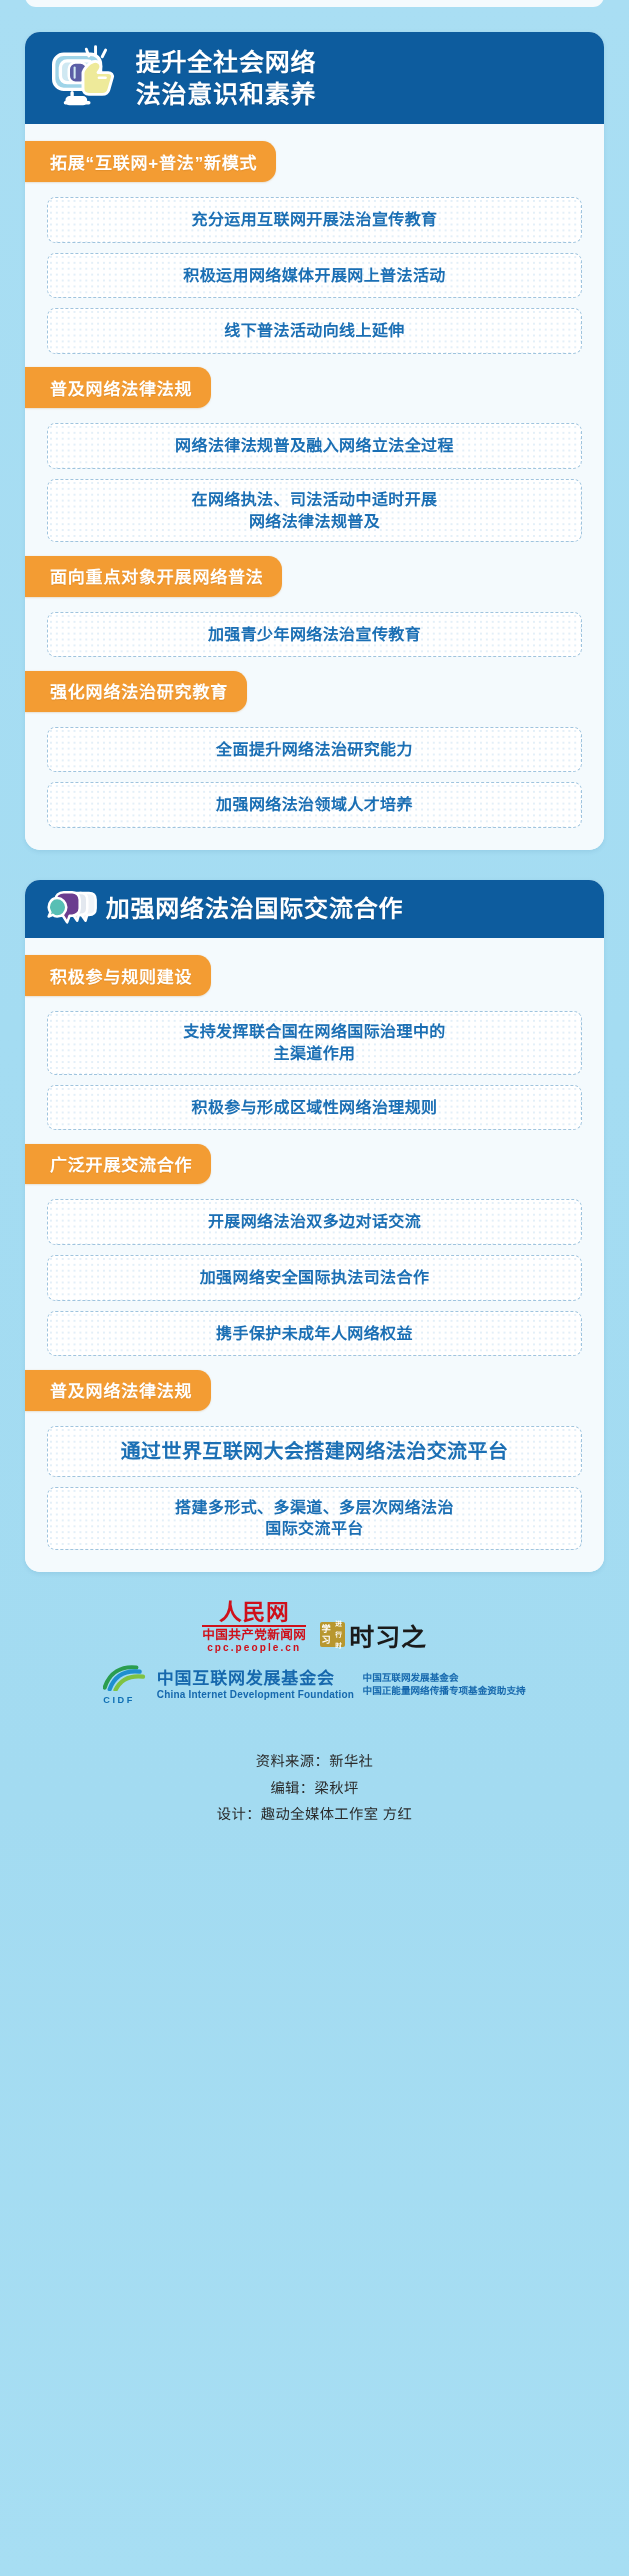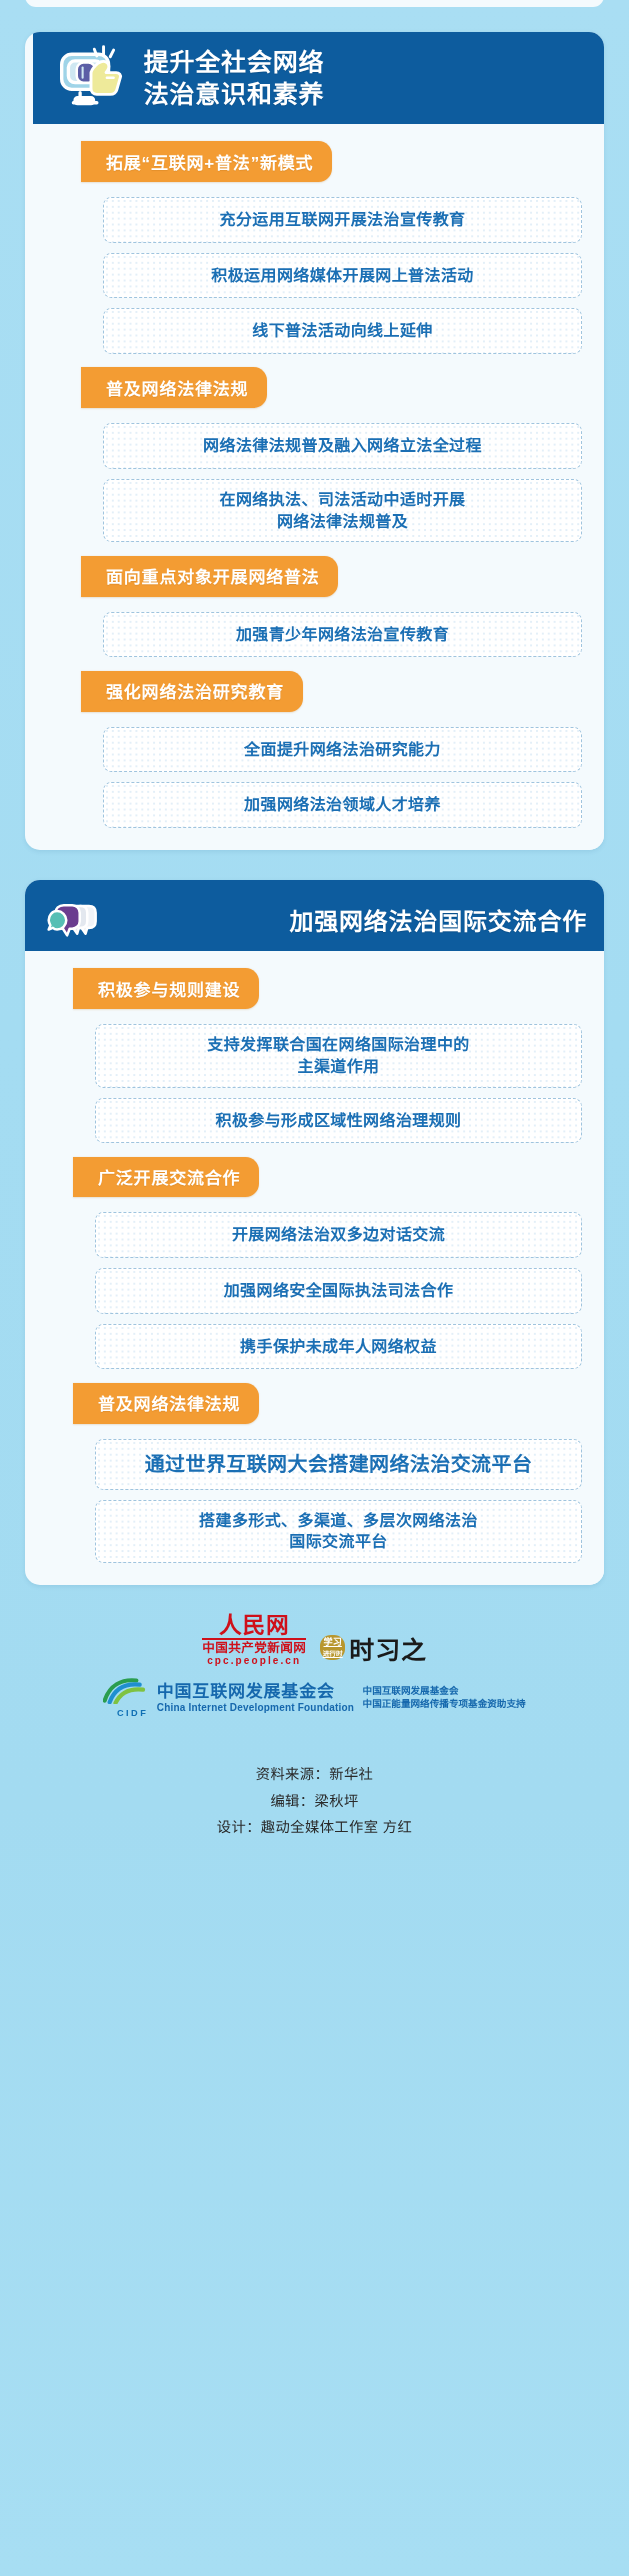--- a/index.html
+++ b/index.html
@@ -41,21 +41,21 @@
   }
 
   .card-header {
     background: #0d5c9e;
     display: flex;
     align-items: center;
     padding: 11.7px 17px 11.7px 22px;
     min-height: 81px;
   }
   .card-header.tall { min-height: 91px; }
-  .card-header.short { min-height: 54px; padding-top: 21px; padding-bottom: 8.4px; justify-content: space-between; }
+  .card-header.short { min-height: 54px; padding-top: 8px; padding-bottom: 8.4px; }
 
   .header-icon {
     flex: 0 0 auto;
     width: 77px;
     height: 69px;
     margin-right: 11.7px;
     display: flex;
     align-items: center;
     justify-content: center;
   }
@@ -67,21 +67,20 @@
     font-weight: bold;
     line-height: 1.28;
     letter-spacing: 0.8px;
     text-shadow: 0 0.8px 0.8px rgba(0,0,0,0.12);
   }
   .header-title.one-line { font-size: 24px; }
 
   .card-body {
     padding: 15px 22px 22px 22px;
     background: #f4fafd;
-    margin-left: 48px;
   }
 
   
   .pill {
     display: inline-block;
     background: #f39c33;
     color: #ffffff;
     font-size: 17px;
     font-weight: bold;
     letter-spacing: 0.8px;
@@ -172,41 +171,40 @@
     width: 25px;
     height: 25px;
     background: #b8972f;
     color: #fff;
     font-size: 9.2px;
     font-weight: bold;
     line-height: 11px;
     display: flex;
     align-items: center;
     justify-content: center;
-    flex-direction: column;
-    border-radius: 11px;
+    flex-direction: row;
+    border-radius: 2px;
     letter-spacing: 0;
-    text-decoration: underline;
   }
   .shixizhi .word {
     font-size: 25px;
     font-weight: bold;
     color: #1a1a1a;
     font-family: "DejaVu Serif", serif;
     letter-spacing: 0.8px;
   }
 
   .logo-row-2 {
     display: flex;
     align-items: center;
     justify-content: center;
     gap: 8.4px;
     margin-bottom: 3.4px;
   }
-  .cidf-mark { text-align: right; }
+  .cidf-mark { text-align: left; }
   .cidf-mark .cidf-text {
     font-size: 9.2px;
     font-weight: bold;
     color: #0f6fb4;
     letter-spacing: 2.5px;
     font-family: "Liberation Sans", sans-serif;
     margin-top: 0.8px;
   }
   .cidf-names { text-align: left; line-height: 1.15; }
   .cidf-names .cn {
@@ -243,21 +241,21 @@
 
   .divider-space { height: 30px; }
 </style>
 </head>
 <body>
 
 <div class="page">
 
   <div class="top-sliver"></div>
 
-  <div class="card" style="margin-top:32px;padding-left:8px;">
+  <div class="card" style="margin-top:32px;">
     <div class="card-header tall">
       <div class="header-icon">
         <svg width="77" height="69" viewBox="0 0 92 82">
           <g fill="none" stroke="#ffffff" stroke-width="4" stroke-linejoin="round" stroke-linecap="round">
             <rect x="8" y="12" width="56" height="42" rx="12" fill="#9fd4e8"></rect>
             <rect x="16" y="20" width="40" height="26" rx="8" fill="#cfe8f2"></rect>
             <path d="M30 58 v8 M22 70 h28"></path>
             <rect x="24" y="64" width="22" height="7" rx="3" fill="#ffffff"></rect>
           </g>
           <g>

